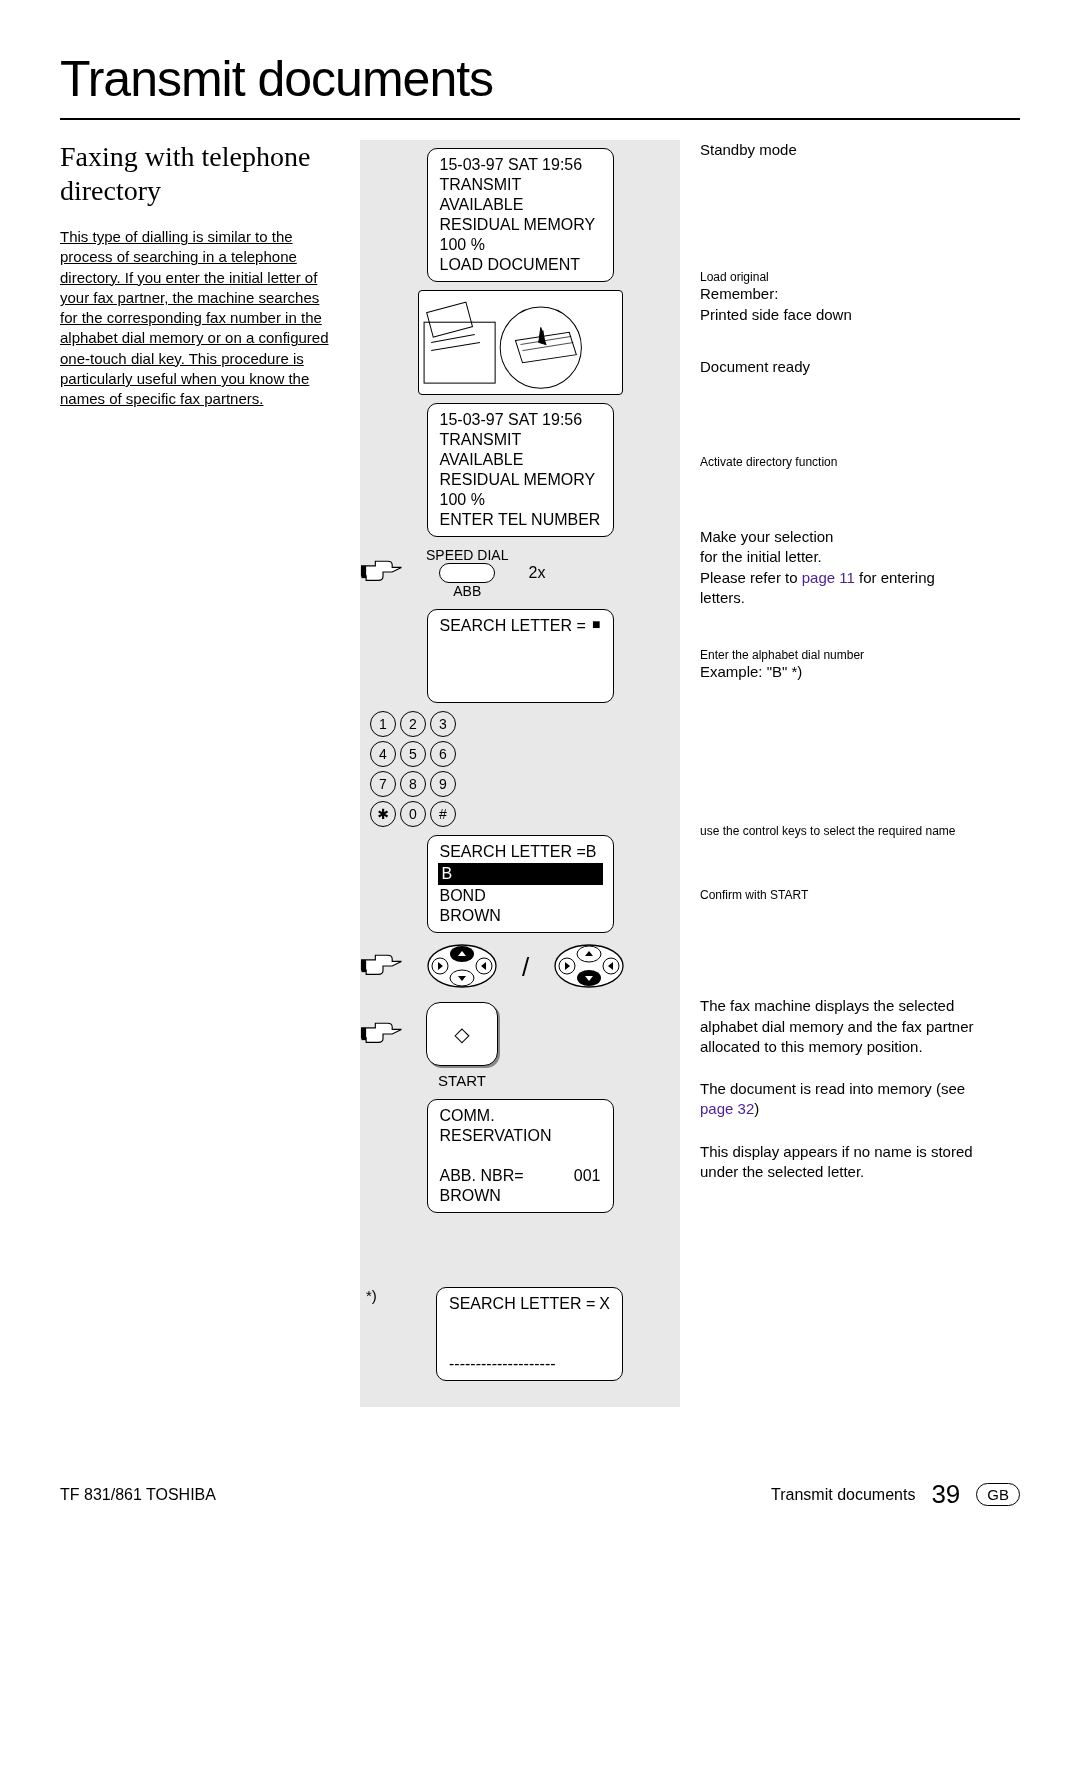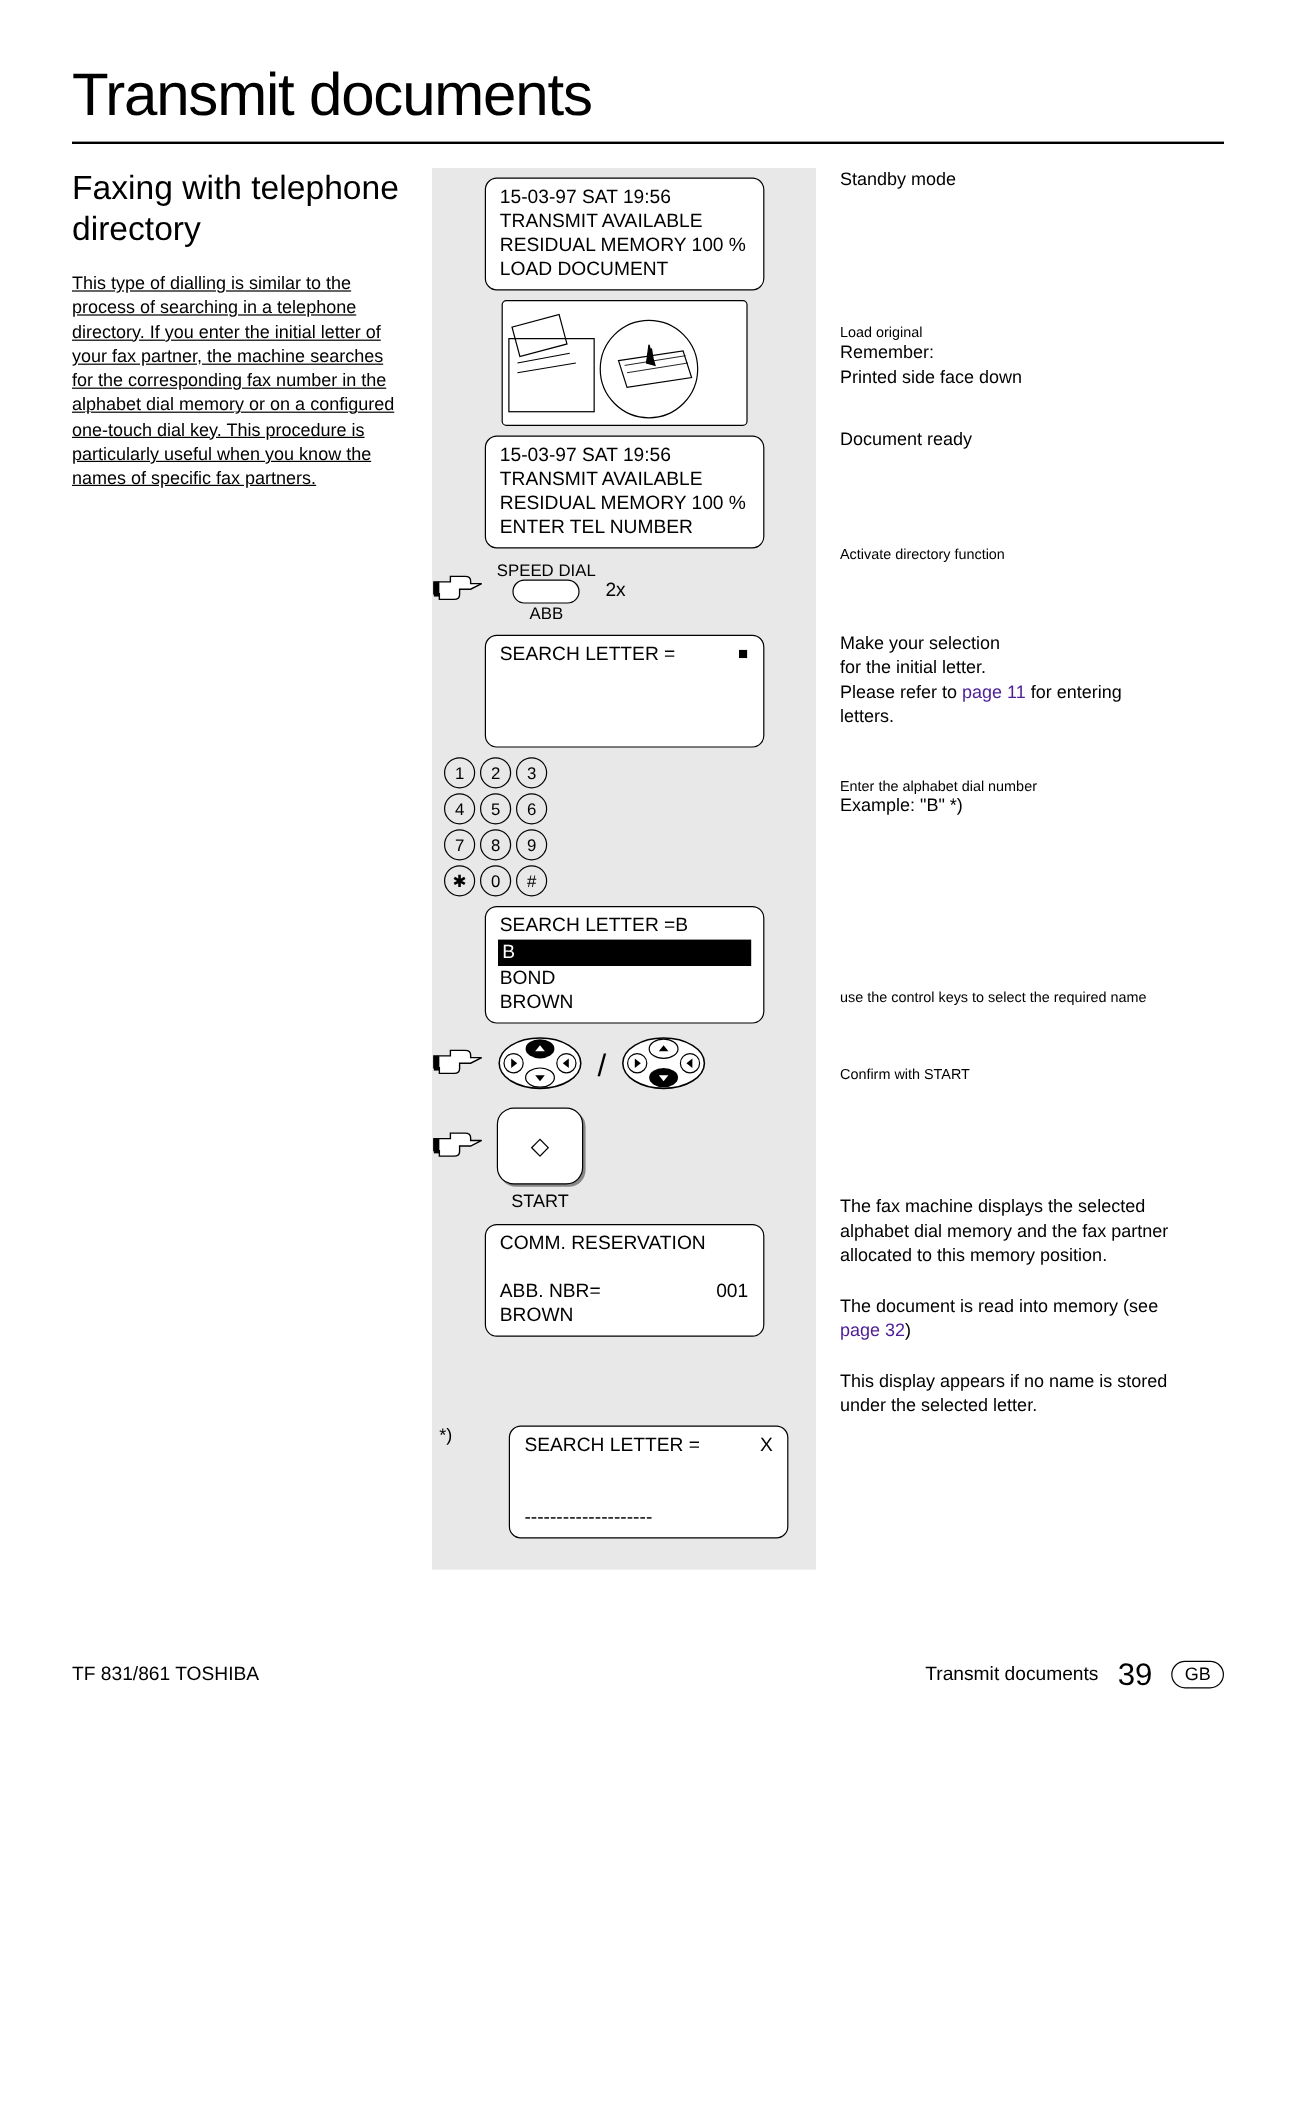--- a/index.html
+++ b/index.html
@@ -17,61 +17,61 @@
     font-family: "Arial Narrow", Arial, sans-serif;
     letter-spacing: -1px;
     margin-bottom: 10px;
   }
   .rule { border-top: 2px solid #000; margin-bottom: 20px; }
   .layout { display: flex; gap: 0; }
   .col-left { width: 300px; padding-right: 20px; }
   .col-mid { width: 320px; background: #e8e8e8; padding: 0 10px; }
   .col-right { width: 300px; padding-left: 20px; }
   .section-title {
-    font-family: Liberation Sans, sans-serif;
+    font-family: Liberation Serif, serif;
     font-size: 28px;
     font-weight: 400;
     line-height: 1.2;
     margin-bottom: 20px;
   }
   .body-text { font-size: 15px; line-height: 1.35; text-decoration: underline; }
   .step-heading { font-size: 12px; font-weight: 400; font-family: "Arial Narrow", Arial, sans-serif; }
   .small { font-size: 15px; line-height: 1.35; }
   .red { color: #4c1d95; text-align: right; }
   .bold { font-weight: normal; }
 
   .lcd {
     background: #fff;
     border: 1.5px solid #000;
     border-radius: 10px;
     padding: 6px 12px;
     font-family: "Arial Narrow", Arial, sans-serif;
     font-size: 16px;
     line-height: 1.25;
     margin: 8px auto;
-    width: 233px;
+    width: 187px;
     min-height: 78px;
   }
   .lcd .sq { float: right; font-size: 14px; }
   .lcd-row-right { display: flex; justify-content: space-between; }
   .lcd-hl { background: #000; color: #fff; padding: 1px 4px; display: block; margin: 1px -2px; }
 
   .illus {
     background: #fff;
     border: 1.5px solid #000;
     border-radius: 4px;
     width: 205px;
     height: 105px;
     margin: 8px auto;
     position: relative;
     overflow: hidden;
   }
   .illus svg { width: 100%; height: 100%; }
 
-  .mid-row { display: flex; align-items: center; gap: 8px; margin: 10px 0; }
+  .mid-row { display: flex; align-items: center; gap: 20px; margin: 10px 0; }
   .hand-icon { flex: 0 0 auto; }
   .hand-icon svg { width: 46px; height: 32px; }
 
   .oval-btn {
     width: 56px; height: 20px; border: 1.5px solid #000; border-radius: 12px;
     background: #fff; display: inline-block;
   }
   .btn-stack { display: flex; flex-direction: column; align-items: center; font-family: "Arial Narrow", Arial, sans-serif; font-size: 14px; }
 
   .keypad { margin: 8px 0 8px 0; }

